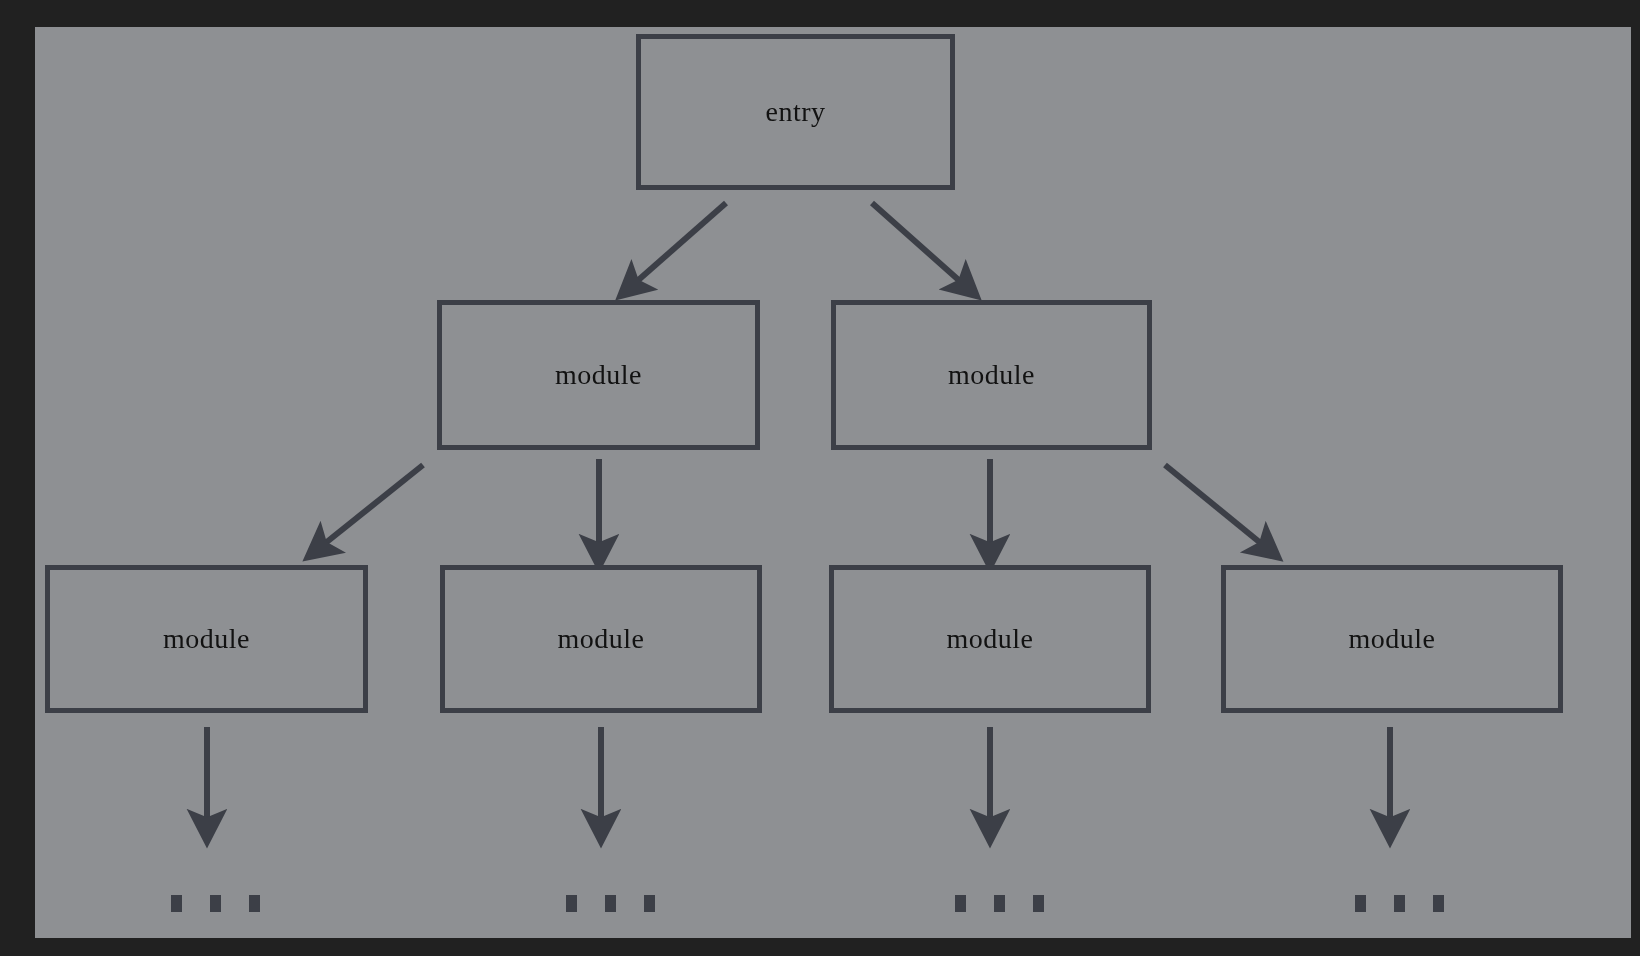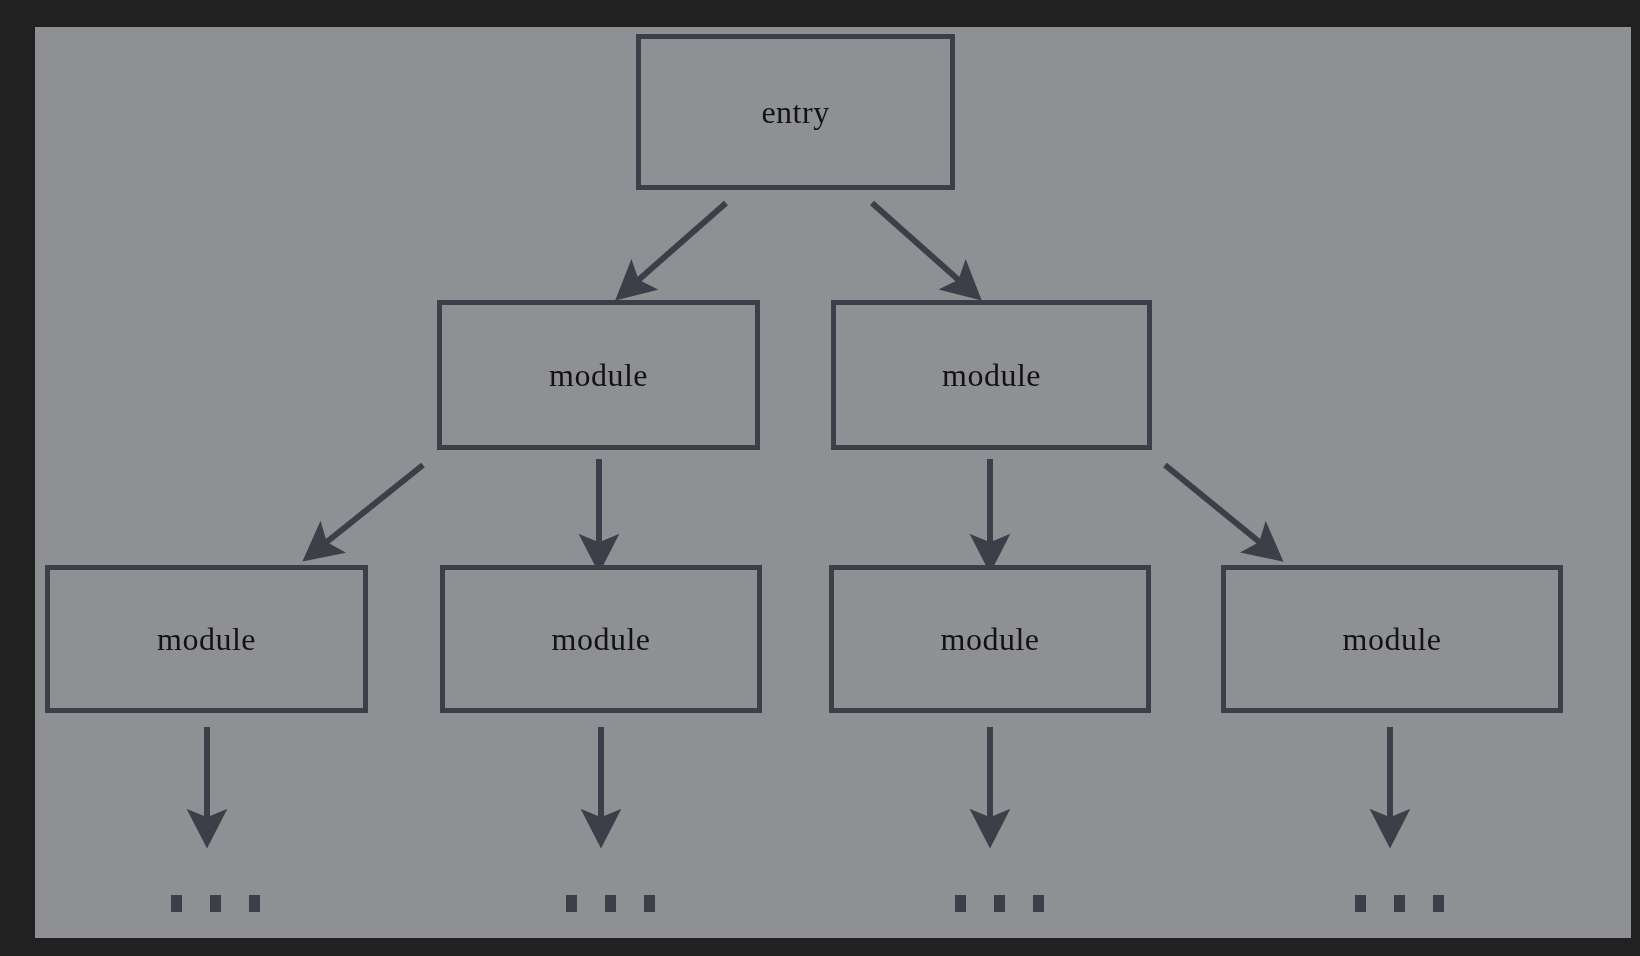--- a/index.html
+++ b/index.html
@@ -17,21 +17,21 @@
   }
   .node{
     position:absolute;
     border:5px solid #3c3f47;
     background:#8e9093;
     box-sizing:border-box;
     display:flex;align-items:center;justify-content:center;
   }
   .node .lbl{
     font-family:"Liberation Serif","DejaVu Serif",serif;
-    font-size:32px;
+    font-size:28px;
     color:#121212;
     letter-spacing:.5px;
     line-height:1;
     user-select:none;
   }
   #edges{
     position:absolute;left:0;top:0;width:1596px;height:911px;
     pointer-events:none;
   }
   .dots{

